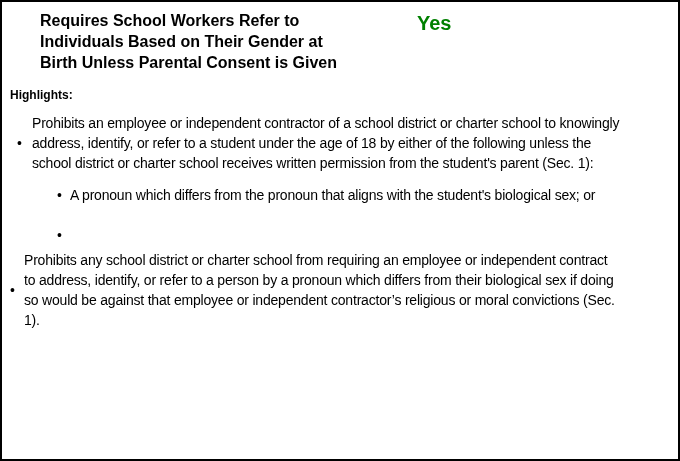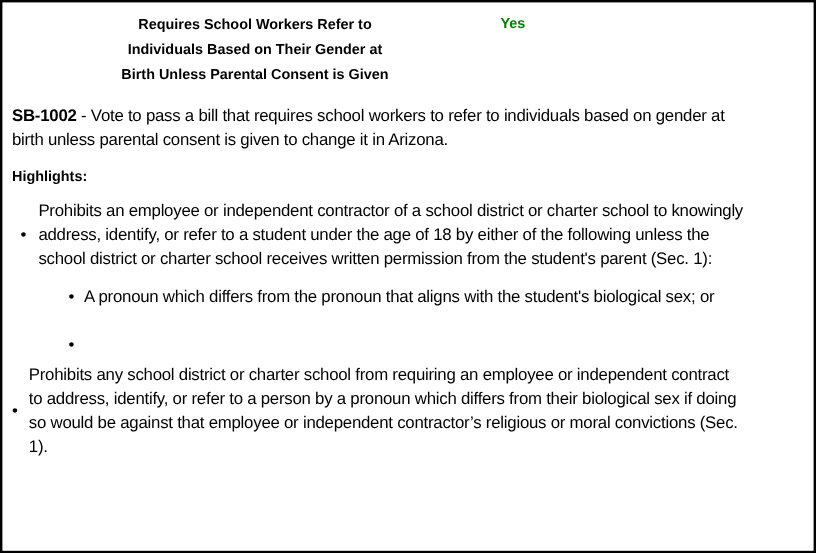--- a/index.html
+++ b/index.html
@@ -33,29 +33,28 @@
     width:150px;
     flex:none;
     font-weight:bold;
     font-size:15px;
     padding-top:2px;
   }
   .bill-title{
     width:345px;
     flex:none;
     font-weight:bold;
-    font-size:12px;
+    font-size:16px;
     line-height:21px;
     white-space:pre-line;
-    text-align:center;
   }
   .vote-result{
     margin-left:32px;
     font-weight:bold;
-    font-size:12px;
+    font-size:20px;
     padding-top:2px;
   }
   .body-text{
     font-size:14px;
     line-height:20px;
     letter-spacing:-0.2px;
   }
   .summary{
     margin:0 0 12px 0;
     white-space:pre-line;
@@ -93,22 +92,20 @@
 <div class="page">
 
 
   <div class="vote-header">
     <div class="bill-title">Requires School Workers Refer to
 Individuals Based on Their Gender at
 Birth Unless Parental Consent is Given</div>
     <div class="vote-result" style="color: rgb(0, 128, 0);">Yes</div>
   </div>
 
-  <p class="summary body-text"><span class="bill-number">SB-1002</span><span> - Vote to pass a bill that requires school workers to refer to individuals based on gender at
-birth unless parental consent is given to change it in Arizona.</span></p>
 
   <p class="highlights-heading">Highlights:</p>
 
   <div class="bullet-item main-bullet-1 body-text">
     <span class="bullet">•</span>
     <div class="bullet-text">Prohibits an employee or independent contractor of a school district or charter school to knowingly
 address, identify, or refer to a student under the age of 18 by either of the following unless the
 school district or charter school receives written permission from the student's parent (Sec. 1):</div>
   </div>
 

